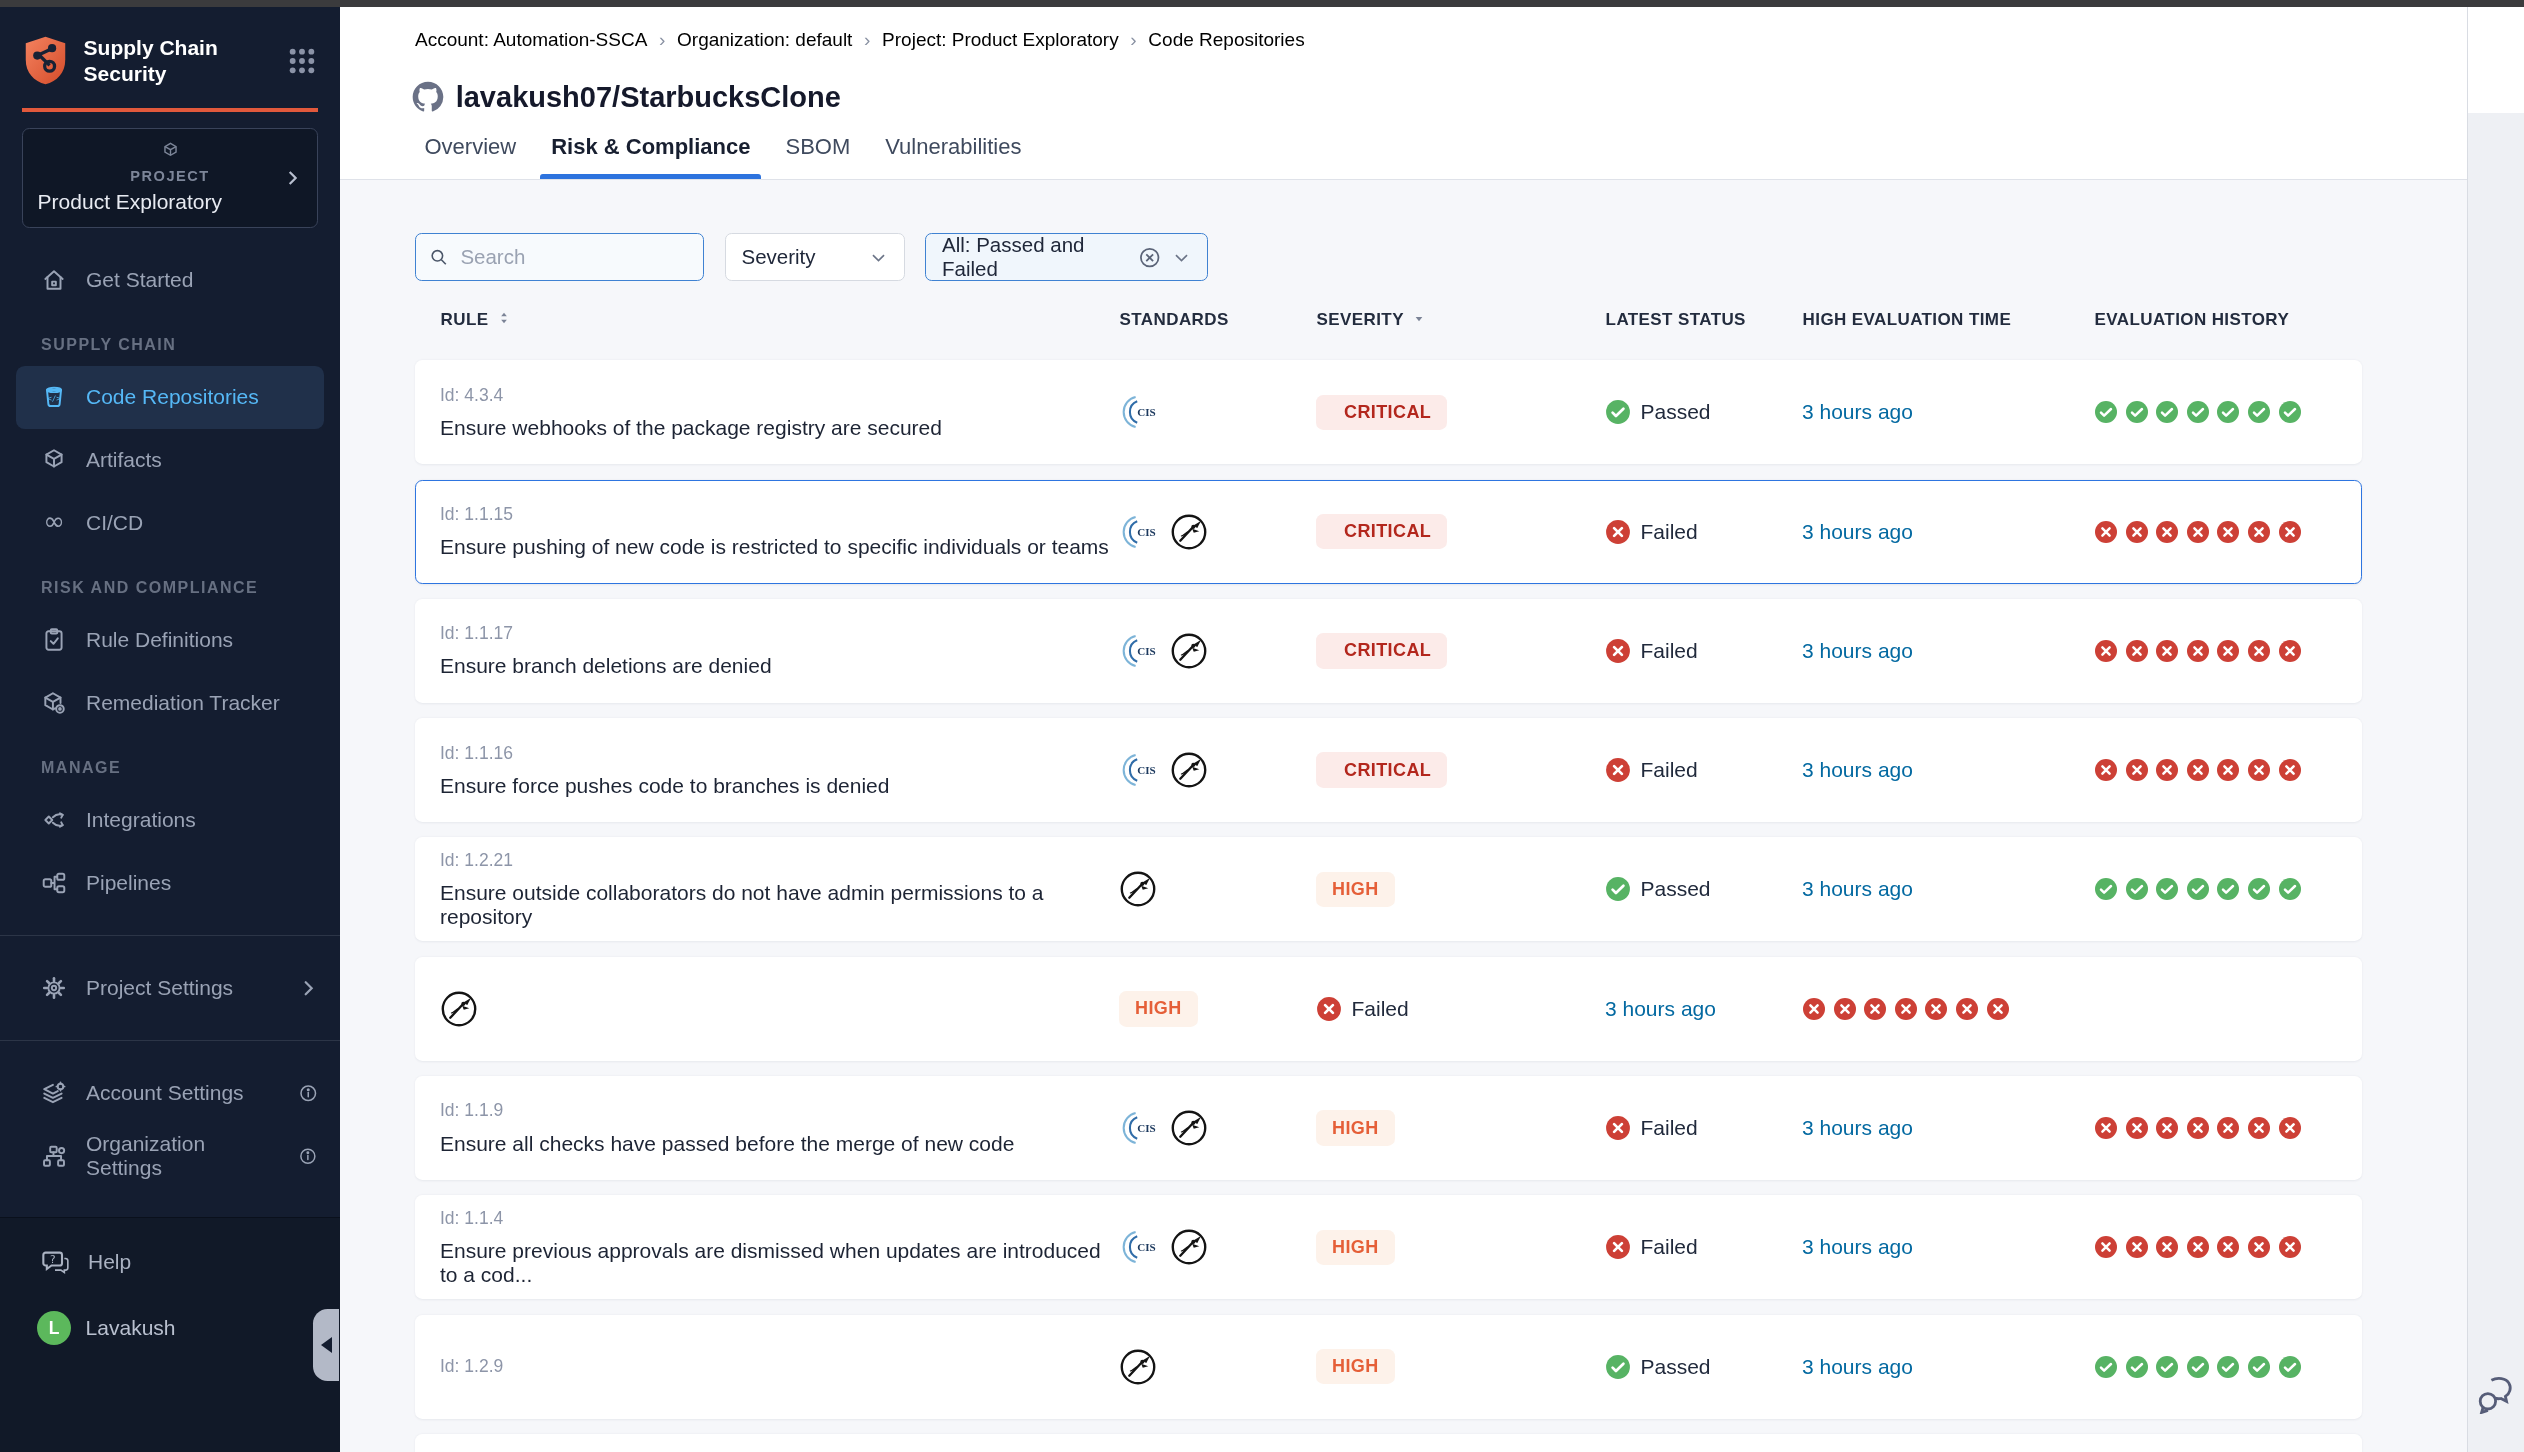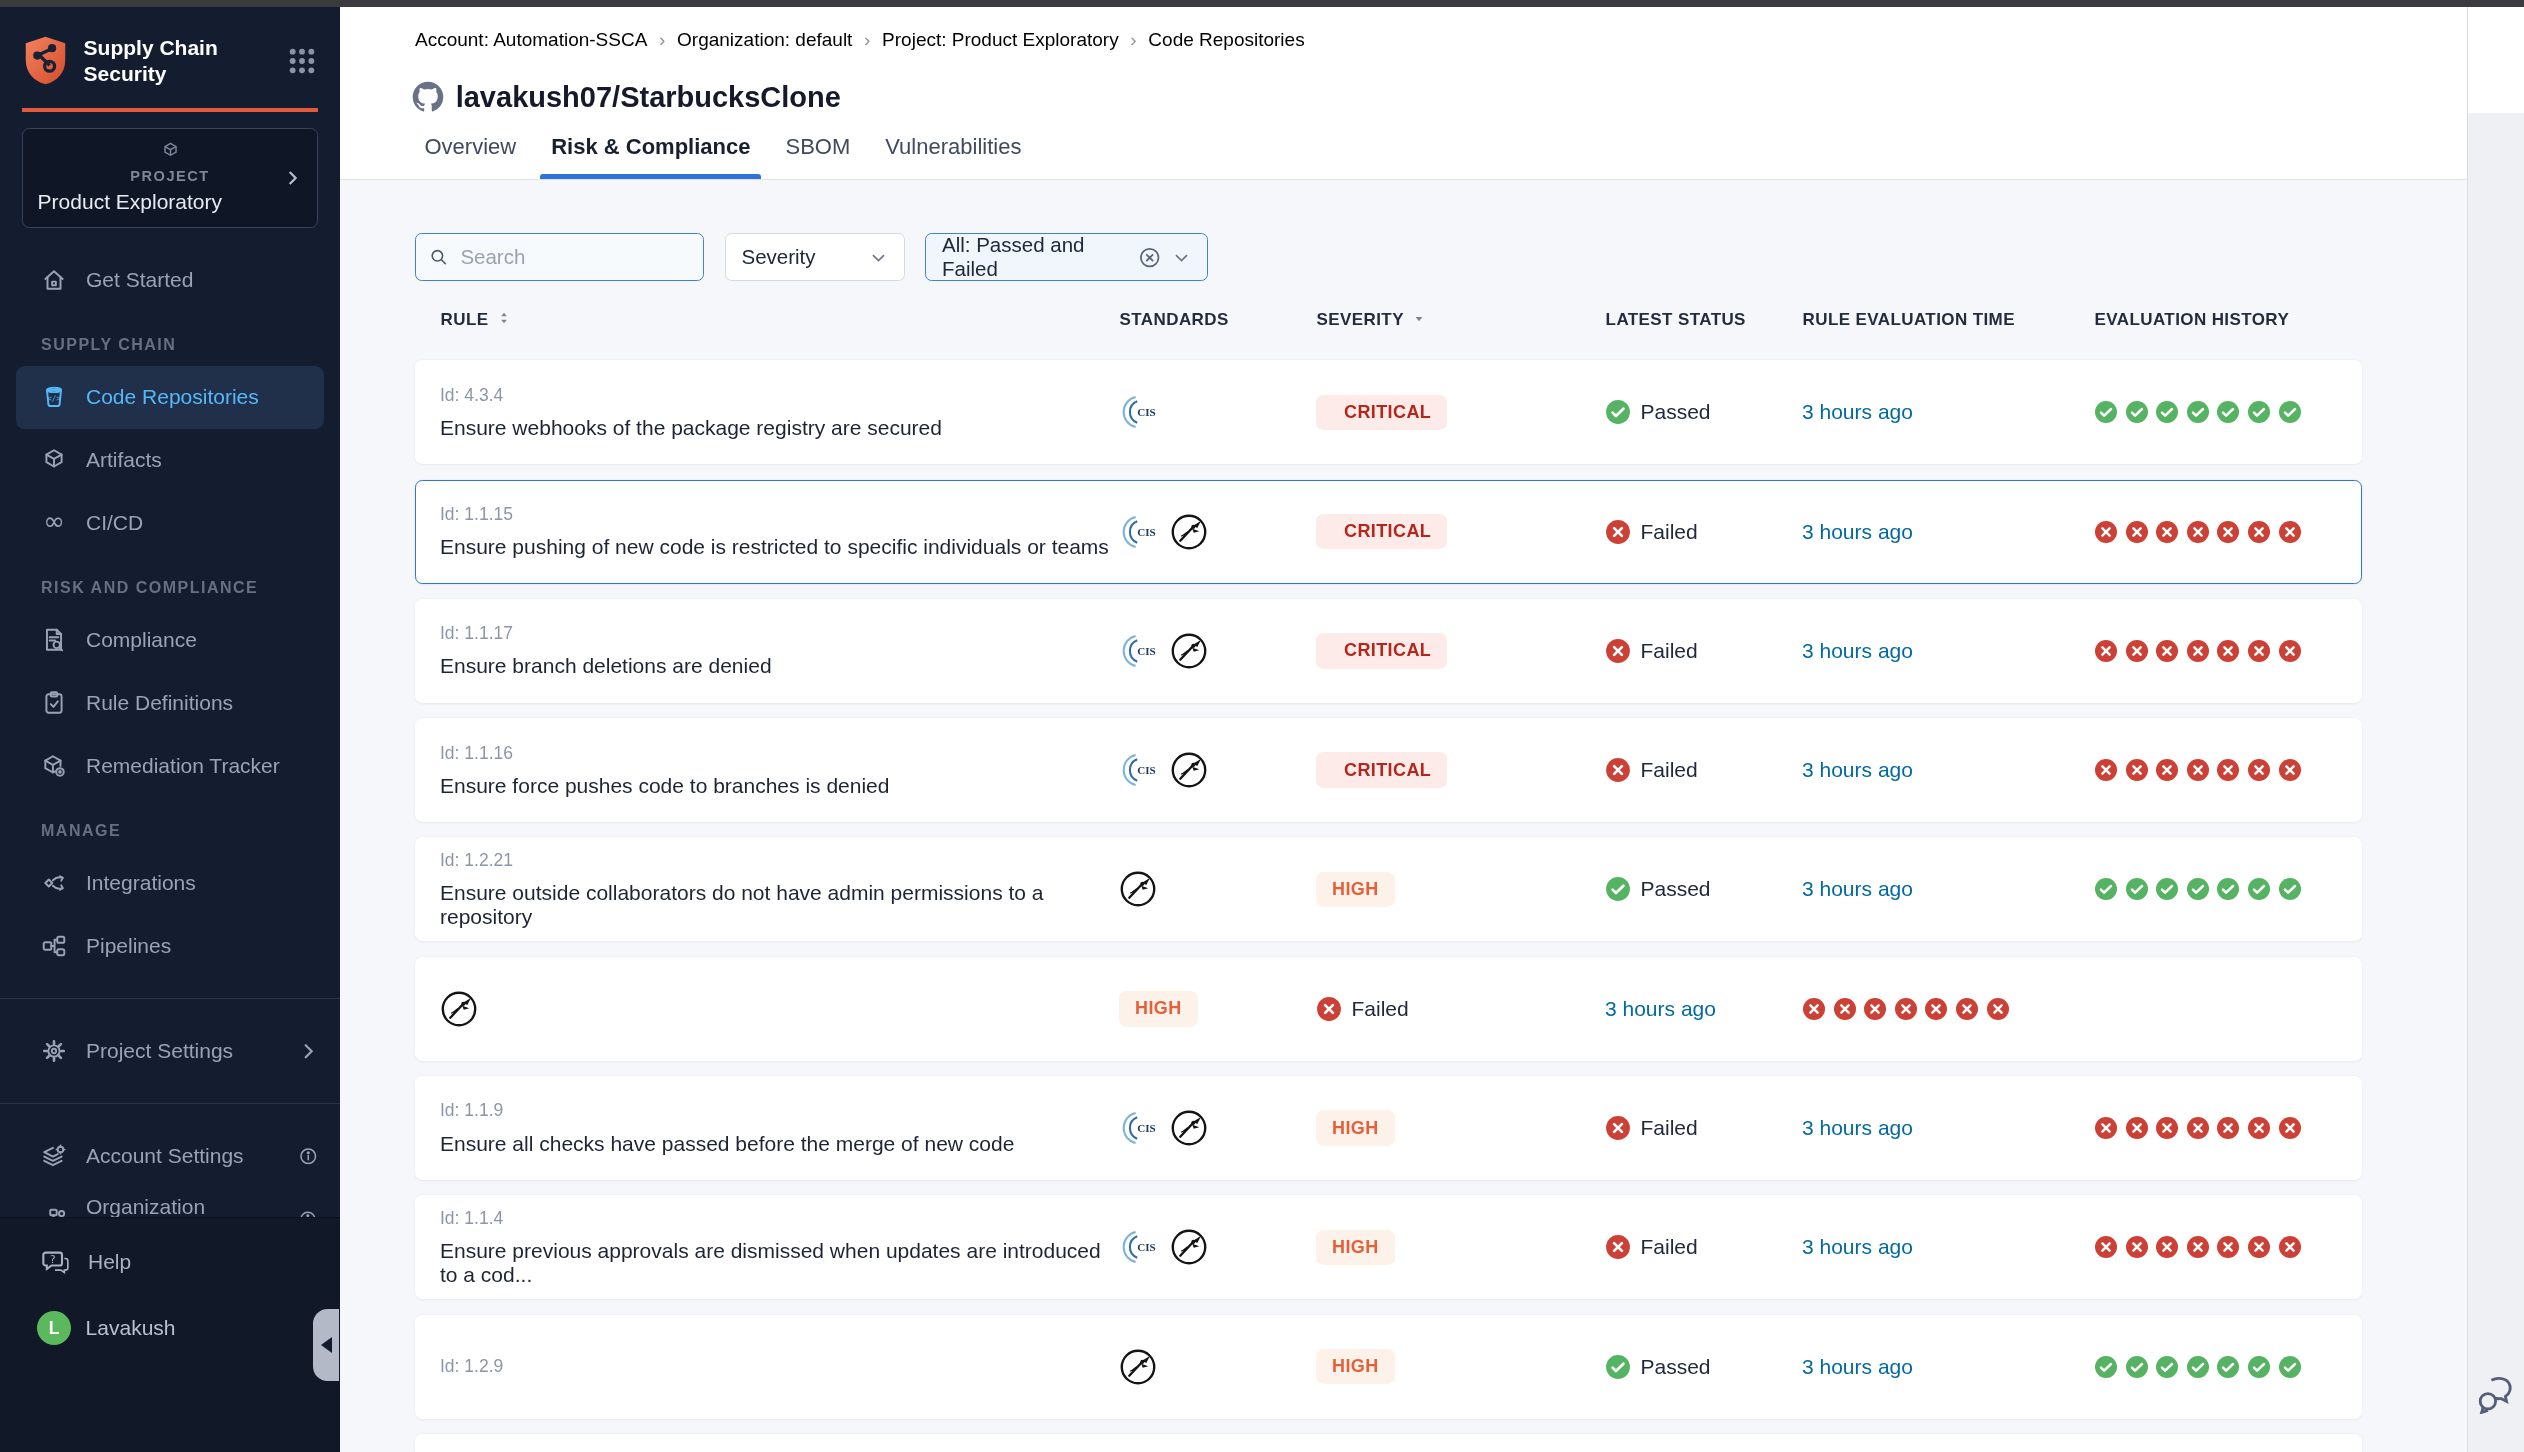--- a/index.html
+++ b/index.html
@@ -199,32 +199,20 @@
             <svg viewBox="0 0 24 24" fill="none" style="font-size:29px">
               <text x="12" y="18.5" font-size="24" text-anchor="middle" fill="currentColor" font-family="DejaVu Sans">∞</text>
             </svg>
           </span>
           <span>CI/CD</span>
         </div>
         <div class="nav-section">RISK AND COMPLIANCE</div>
         <div class="nav-item">
           <span class="s-icon">
             <svg viewBox="0 0 24 24" fill="none" stroke="currentColor" stroke-width="1.8" stroke-linecap="round" stroke-linejoin="round">
-              <path d="M5.5 2.5h9l4 4V21h-13z"></path>
-              <path d="M14.5 2.5v4h4"></path>
-              <path d="M8 9.5h8M8 12.5h5"></path>
-              <circle cx="14.5" cy="16.5" r="3"></circle>
-              <path d="M16.7 18.7L19.5 21.5"></path>
-            </svg>
-          </span>
-          <span>Compliance</span>
-        </div>
-        <div class="nav-item">
-          <span class="s-icon">
-            <svg viewBox="0 0 24 24" fill="none" stroke="currentColor" stroke-width="1.8" stroke-linecap="round" stroke-linejoin="round">
               <rect x="5" y="4" width="14" height="17" rx="2"></rect>
               <rect x="9" y="2" width="6" height="4" rx="1"></rect>
               <polyline points="9 13 11.5 15.5 15.5 10.5"></polyline>
             </svg>
           </span>
           <span>Rule Definitions</span>
         </div>
         <div class="nav-item">
           <span class="s-icon">
             <svg viewBox="0 0 24 24" fill="none" stroke="currentColor" stroke-width="1.8" stroke-linecap="round" stroke-linejoin="round">
@@ -444,21 +432,21 @@
             <span class="sort-icon">
               <svg viewBox="0 0 24 24" fill="currentColor">
                 <path d="M12 17l-5-6.5h10z"></path>
               </svg>
             </span>
           </div>
           <div class="th col-status">
             <span>LATEST STATUS</span>
           </div>
           <div class="th col-time">
-            <span>RULE EVALUATION TIME</span>
+            <span>HIGH EVALUATION TIME</span>
           </div>
           <div class="th col-history">
             <span>EVALUATION HISTORY</span>
           </div>
         </div>
       <div class="rows" id="rows">
           <article class="row-card grid-cols">
             <div class="cell-rule">
               <div class="rule-id">Id: 4.3.4</div>
               <div class="rule-title">Ensure webhooks of the package registry are secured</div>

